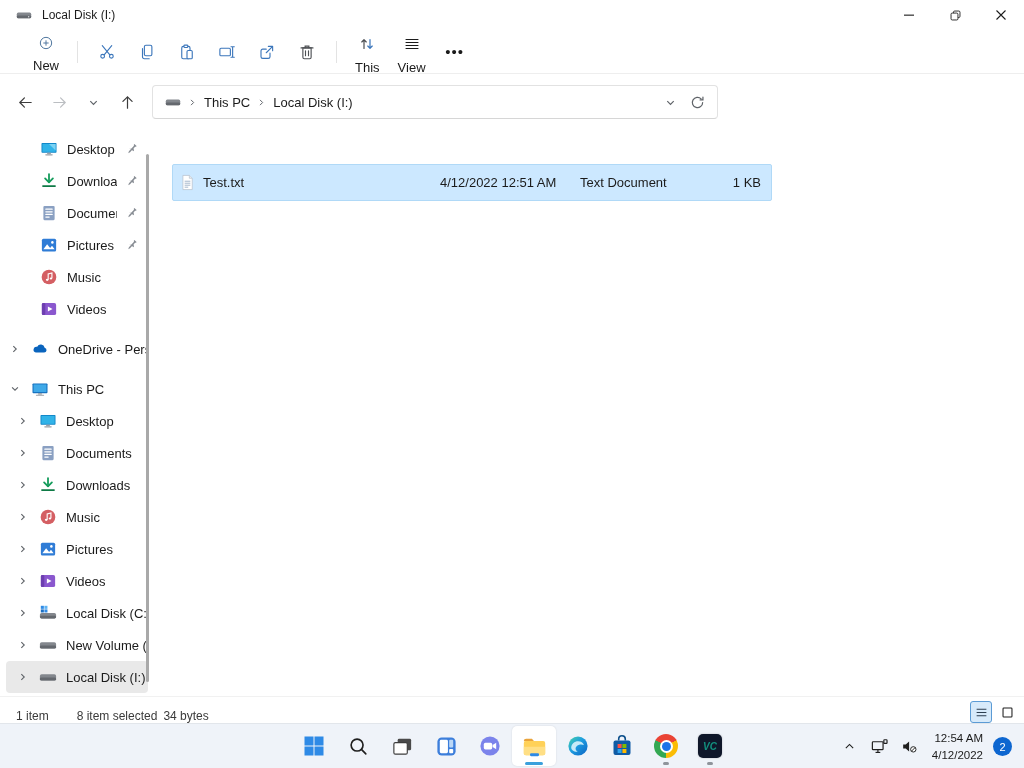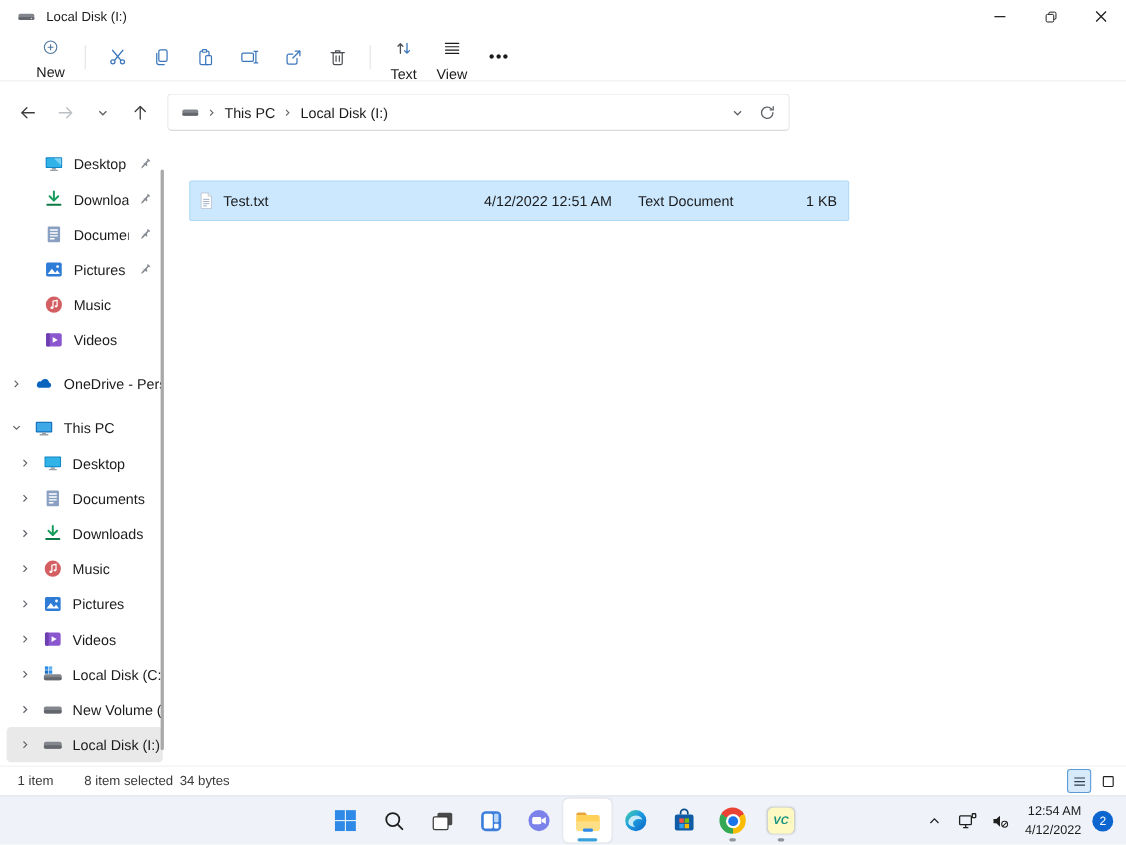--- a/index.html
+++ b/index.html
@@ -56,42 +56,42 @@
   .col-size { width:84px;  padding-left:10px; }
   .col-div { position:absolute; right:0; top:7px; height:17px; width:1px; background:#e7e7e7; }
   .sort-caret { position:absolute; left:130px; top:-1px; }
   .frow { position:absolute; top:36px; left:12px; width:600px; height:37px; display:flex; align-items:center; background:#cce8ff; border:1px solid #b0d9f7; border-radius:2px; font-size:13px; }
   .fc-name { width:257px; display:flex; align-items:center; gap:7px; padding-left:6px; }
   .fc-date { width:140px; padding-left:10px; }
   .fc-type { width:120px; padding-left:10px; }
   .fc-size { width:77px; text-align:right; padding-right:6px; }
 
   
-  .statusbar { position:absolute; left:0; right:0; bottom:45px; height:27px; display:flex; align-items:center; font-size:12px; color:#3a3a3a; padding:0 6px 0 16px; border-top:1px solid #f1f1f1; background:#fff; }
+  .statusbar { position:absolute; left:0; right:0; bottom:45px; height:27px; display:flex; align-items:flex-end; font-size:12px; color:#3a3a3a; padding:0 6px 0 16px; border-top:1px solid #f1f1f1; background:#fff; }
   .st-items { margin-right:28px; }
   .st-sel { margin-right:6px; }
   .view-toggles { margin-left:auto; display:flex; gap:4px; }
   .vt { width:22px; height:22px; display:flex; align-items:center; justify-content:center; border-radius:3px; }
   .vt.active { background:#d7eafa; border:1px solid #5b9bd5; }
 
   
   .taskbar { position:absolute; left:0; right:0; bottom:0; height:45px; background:#eff3f9; border-top:1px solid #e2e6eb; }
   .tb-center { position:absolute; left:50%; top:2px; transform:translateX(-50%); display:flex; }
   .task-item { width:44px; height:40px; display:flex; align-items:center; justify-content:center; position:relative; border-radius:5px; }
   .task-item.active { background:#ffffff; box-shadow:0 0 2px rgba(0,0,0,.12); }
   .task-item.active::after { content:""; position:absolute; bottom:1px; left:50%; transform:translateX(-50%); width:18px; height:3px; border-radius:2px; background:#3aa0dc; }
   .task-item.running::after { content:""; position:absolute; bottom:1px; left:50%; transform:translateX(-50%); width:6px; height:3px; border-radius:2px; background:#8f949b; }
   .tray { position:absolute; right:0; top:0; height:45px; display:flex; align-items:center; gap:2px; padding-right:12px; }
   .tray-btn { width:28px; height:36px; display:flex; align-items:center; justify-content:center; border-radius:4px; }
   .clock { text-align:right; font-size:11.5px; line-height:1.4; color:#1b1b1b; margin:0 8px 0 6px; }
   .badge { width:19px; height:19px; border-radius:50%; background:#0d66d0; color:#fff; font-size:11px; display:flex; align-items:center; justify-content:center; }
   .chrome-ball { position:relative; width:24px; height:24px; border-radius:50%; background:conic-gradient(from -60deg,#ea4335 0deg 120deg,#fbbc05 120deg 240deg,#34a853 240deg 360deg); }
   .chrome-ball::before { content:""; position:absolute; inset:5.5px; background:#fff; border-radius:50%; }
   .chrome-ball::after { content:""; position:absolute; inset:7.5px; background:#1a73e8; border-radius:50%; }
-  .vc-sq { width:24px; height:24px; border-radius:5px; background:#fef9c3; box-shadow:0 0 2px rgba(0,0,0,.25); display:flex; align-items:center; justify-content:center; font-size:10px; font-weight:bold; color:#12917f; font-style:italic; }
+  .vc-sq { width:24px; height:24px; border-radius:5px; background:#0f172a; box-shadow:0 0 2px rgba(0,0,0,.25); display:flex; align-items:center; justify-content:center; font-size:10px; font-weight:bold; color:#12917f; font-style:italic; }
 </style>
 </head>
 <body>
 
 <div class="screen">
 
   <div class="titlebar">
     <span class="t-icon">
       <svg class="i16" viewBox="0 0 20 20">
           <rect x="1" y="7" width="18" height="7" rx="2" fill="#83878d"></rect>
@@ -176,21 +176,21 @@
     <div class="tb-sep"></div>
     <div class="tb-btn">
       <svg class="i18" viewBox="0 0 24 24" fill="none" stroke-width="1.6" stroke-linecap="round" stroke-linejoin="round">
           <g stroke="#4c4f53">
             <path d="M8 18V6.5M5 9.3l3-3 3 3"></path>
           </g>
           <g stroke="#3b76bb">
             <path d="M16 6v11.5M13 14.7l3 3 3-3"></path>
           </g>
         </svg>
-      <span>Text</span>
+      <span>This</span>
       <svg width="10" height="10" viewBox="0 0 12 12" fill="none" stroke="#5f6368" stroke-width="1.2">
           <path d="M2.5 4.5 6 8l3.5-3.5"></path>
         </svg>
     </div>
     <div class="tb-btn">
       <svg class="i18" viewBox="0 0 24 24" fill="none" stroke="#1b1b1b" stroke-width="1.5" stroke-linecap="round">
           <path d="M4 6h16M4 10h16M4 14h16M4 18h16"></path>
         </svg>
       <span>View</span>
       <svg width="10" height="10" viewBox="0 0 12 12" fill="none" stroke="#5f6368" stroke-width="1.2">

